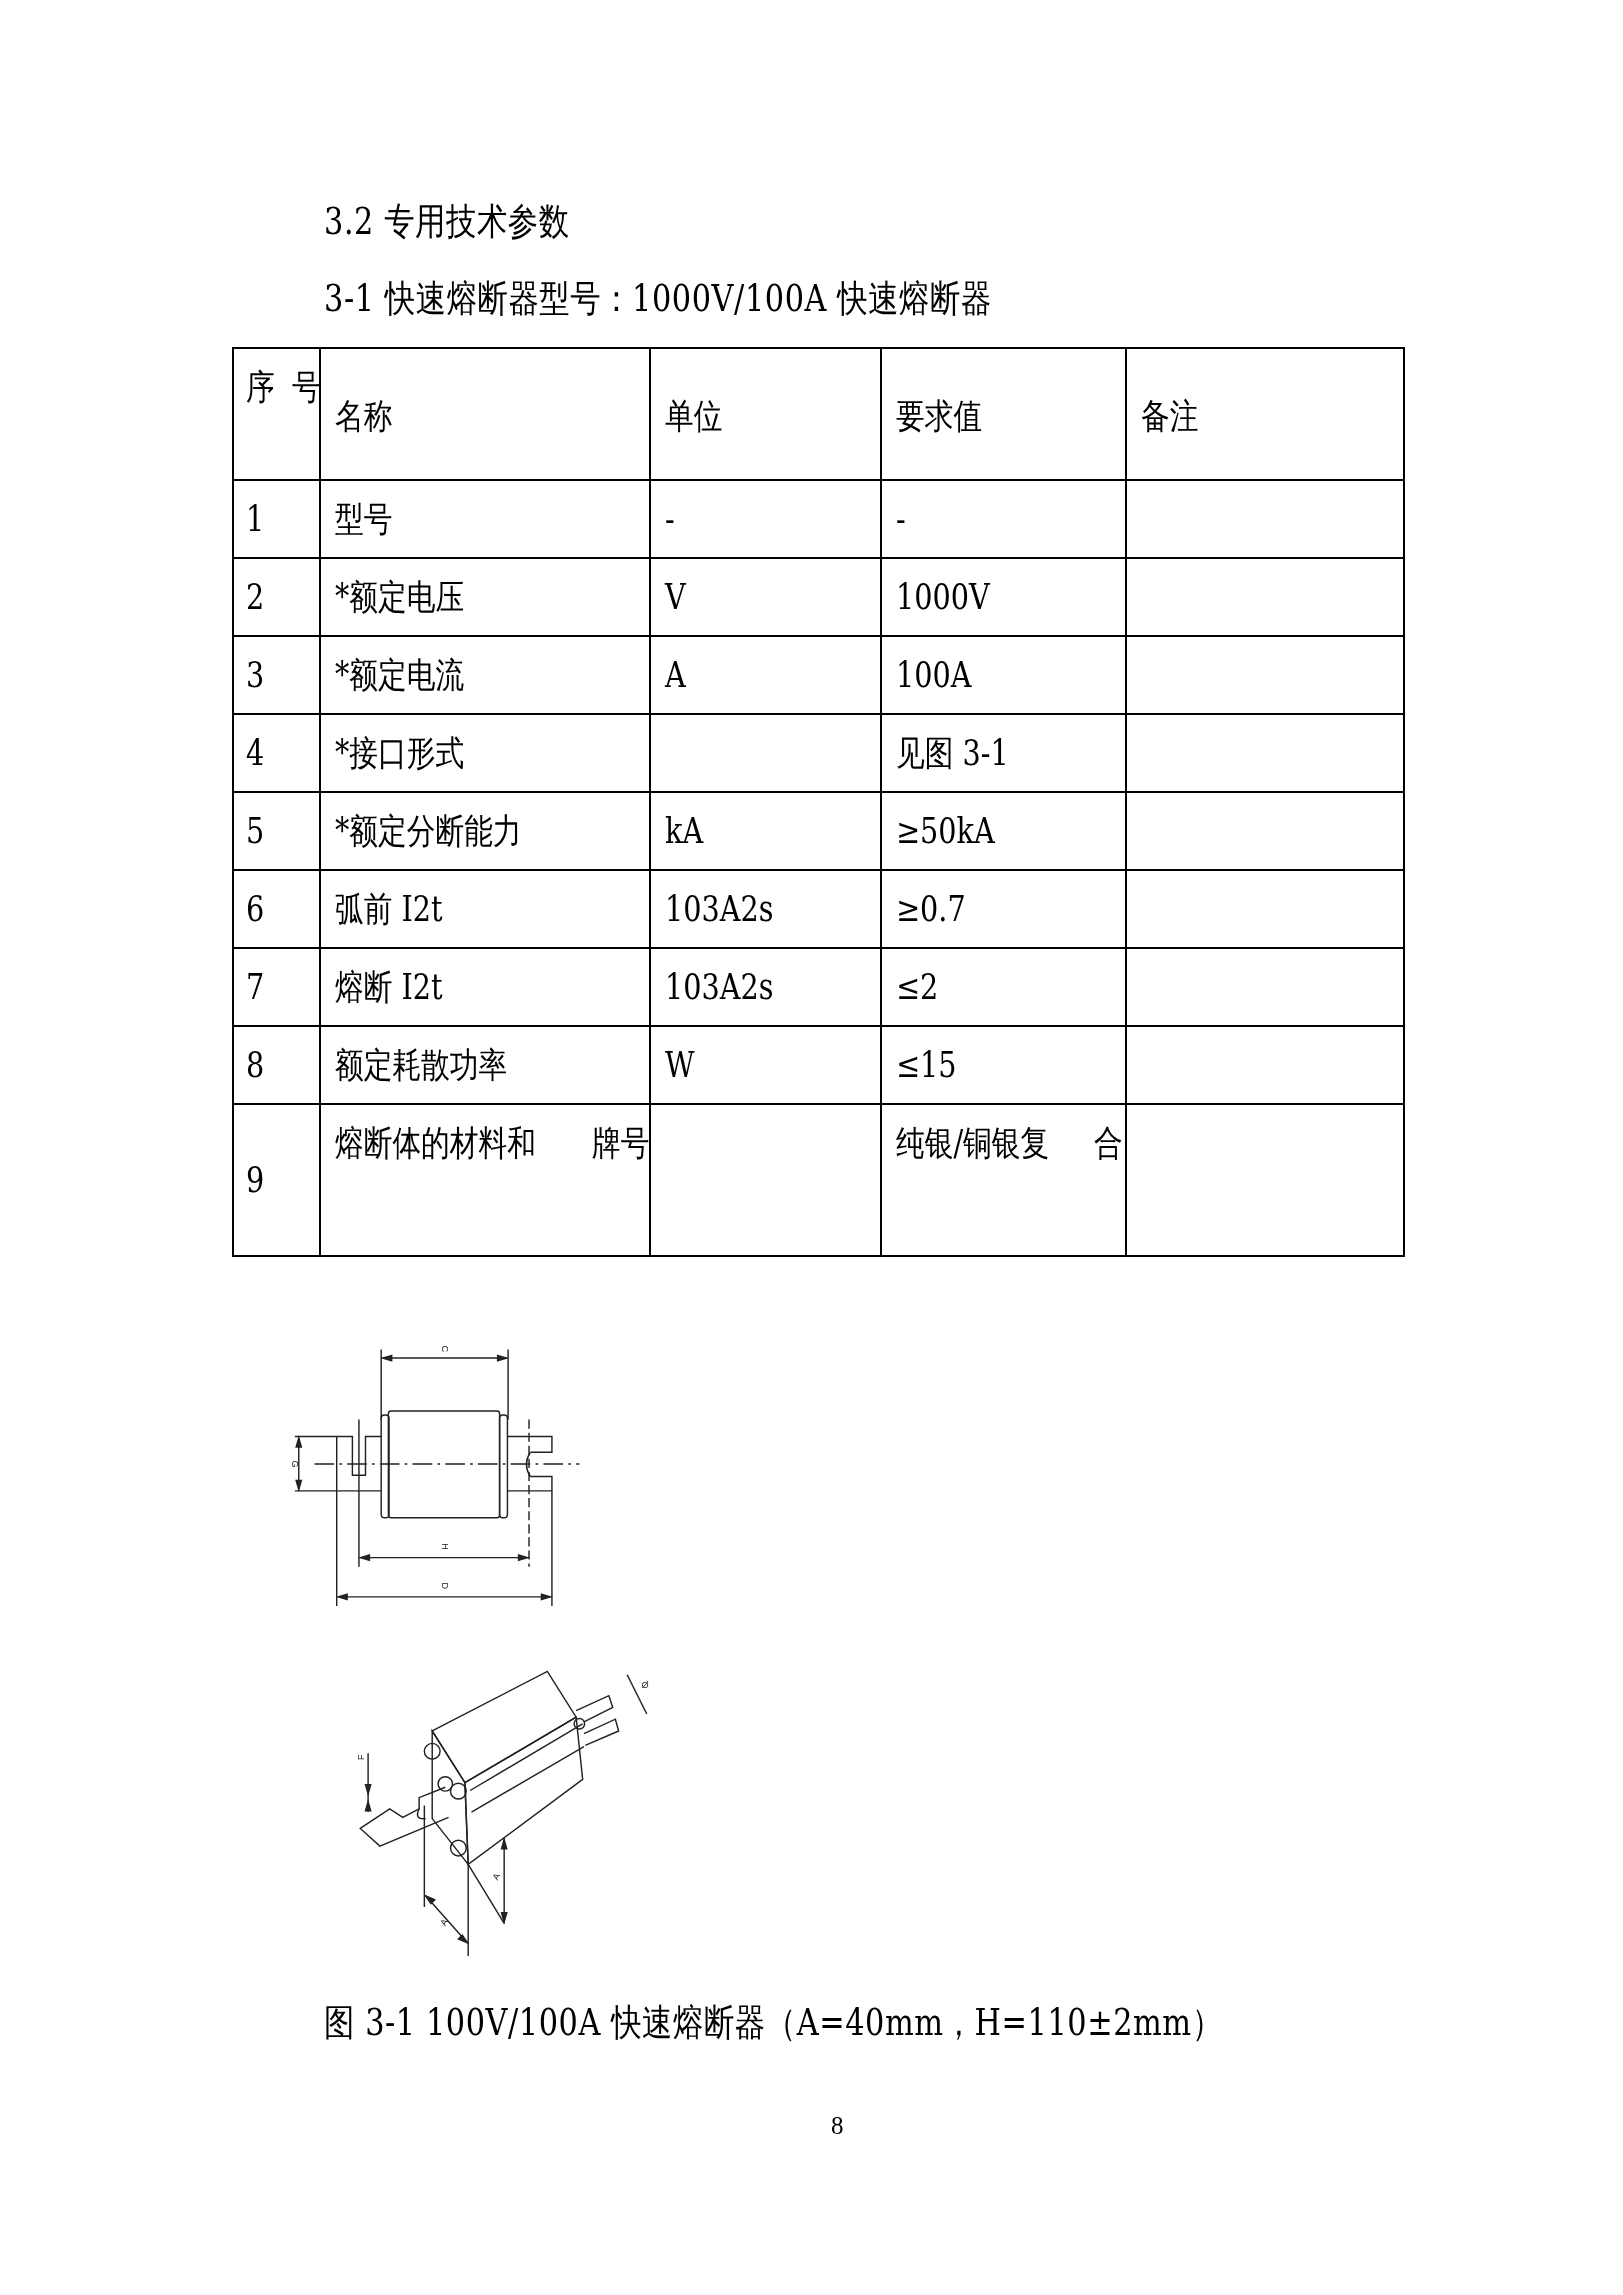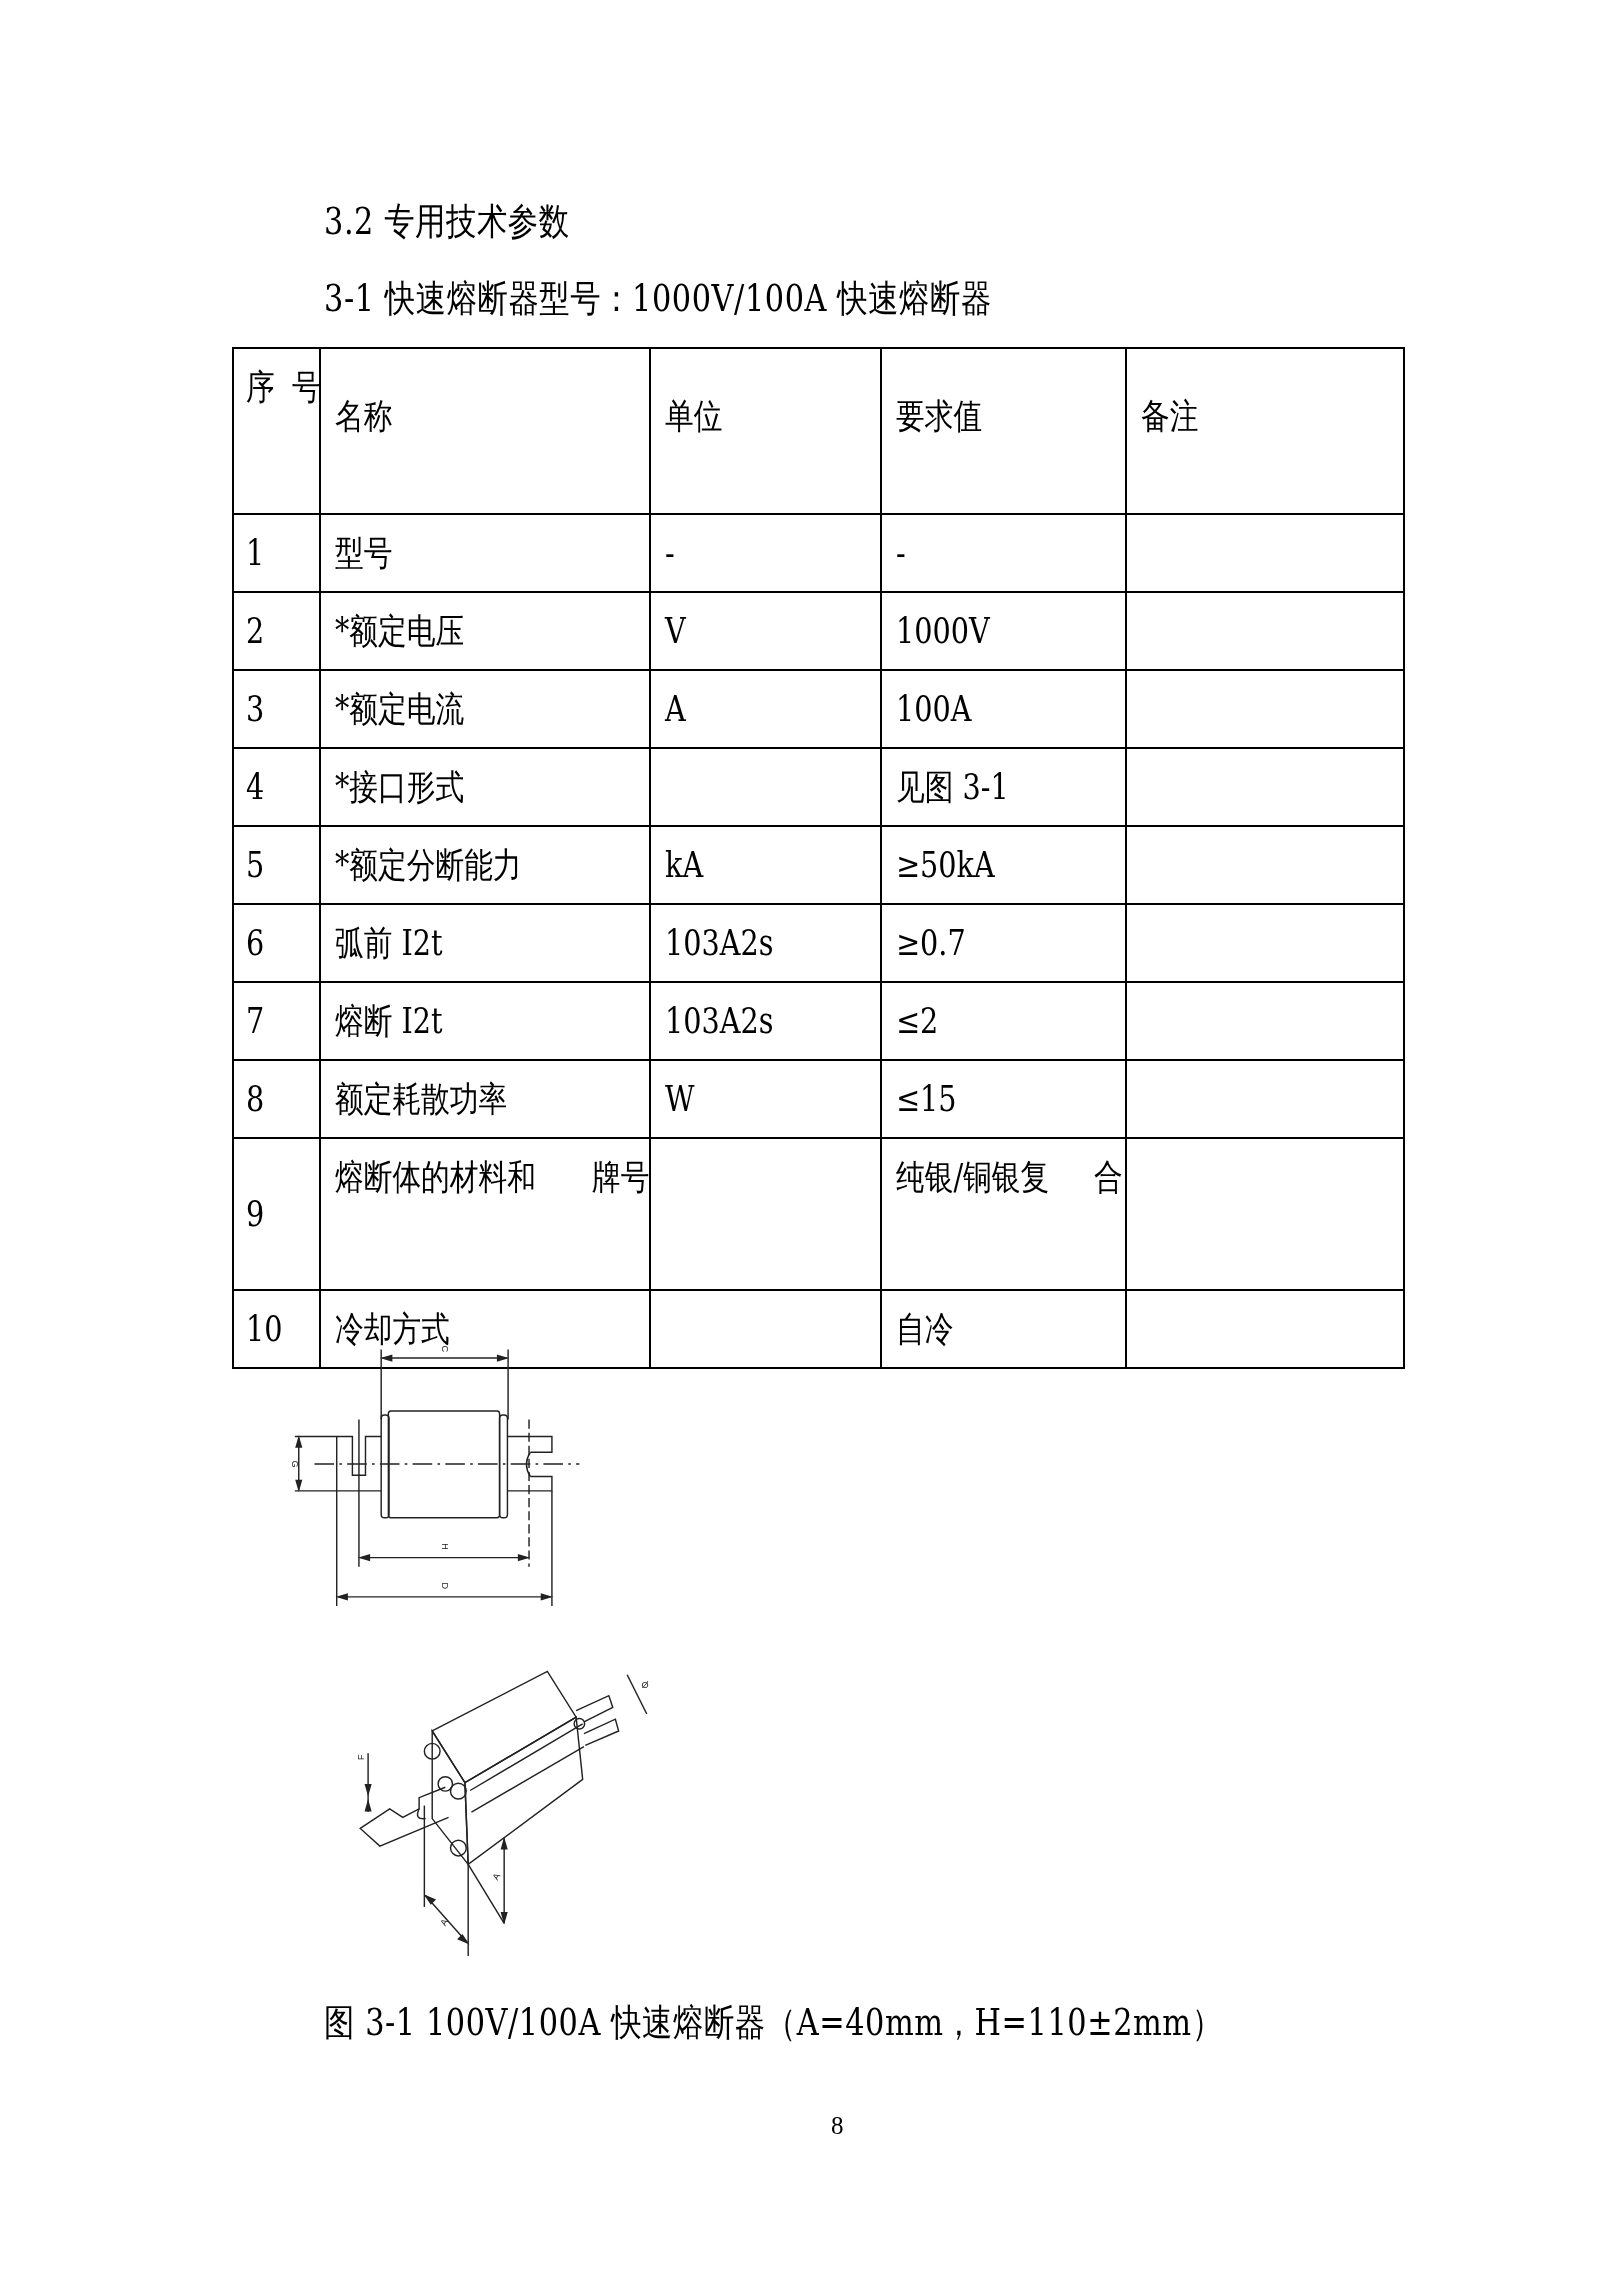--- a/index.html
+++ b/index.html
@@ -18,21 +18,21 @@
     position: absolute; left: 232px; top: 347px;
     border-collapse: collapse; table-layout: fixed;
     width: 1171px;
   }
   table.spec td {
     border: 2px solid #000; vertical-align: top; padding: 0 0 0 14.4px;
     font-size: 35px; line-height: 76px; white-space: nowrap; overflow: hidden;
   }
   table.spec td .t { display: inline-block; transform: scaleX(0.82); transform-origin: left center; }
   table.spec tr { height: 76px; }
-  table.spec tr.hdr { height: 166px; border-radius: 15px; }
+  table.spec tr.hdr { height: 132px; border-radius: 15px; }
   table.spec tr.hdr td { line-height: 76px; padding-top: 0; }
   table.spec tr.two { height: 152px; }
   td.seq { padding-left: 11.8px !important; }
   td.seq.mid { vertical-align: middle !important; }
   .stack { display: block; line-height: 68px; }
   .hdr td.c { padding-top: 38px !important; line-height: 65px !important; font-family: Liberation Mono, monospace; }
 
   .figure { position: absolute; left: 262px; top: 1328px; width: 589px; height: 628px; }
   .caption {
     position: absolute; left: 324px; top: 2004px; font-size: 37px; line-height: 1; white-space: nowrap;
@@ -131,27 +131,20 @@
       <span class="t stack">熔断体的材料和</span>
       <span class="t stack">牌号</span>
     </td>
     <td><span class="t"></span></td>
     <td>
       <span class="t stack">纯银/铜银复</span>
       <span class="t stack">合</span>
     </td>
     <td><span class="t"></span></td>
   </tr>
-  <tr>
-    <td class="seq"><span class="t">10</span></td>
-    <td><span class="t">冷却方式</span></td>
-    <td><span class="t"></span></td>
-    <td><span class="t">自冷</span></td>
-    <td><span class="t"></span></td>
-  </tr>
 </tbody>
   </table>
 
 <div class="figure">
   <svg width="589" height="628" viewBox="0 0 900 960" fill="none" stroke="#222" stroke-width="2.2" font-family="Liberation Sans, sans-serif">
 
     <g>
 
       <line x1="182" y1="33" x2="182" y2="140"></line>
       <line x1="376" y1="33" x2="376" y2="140"></line>

